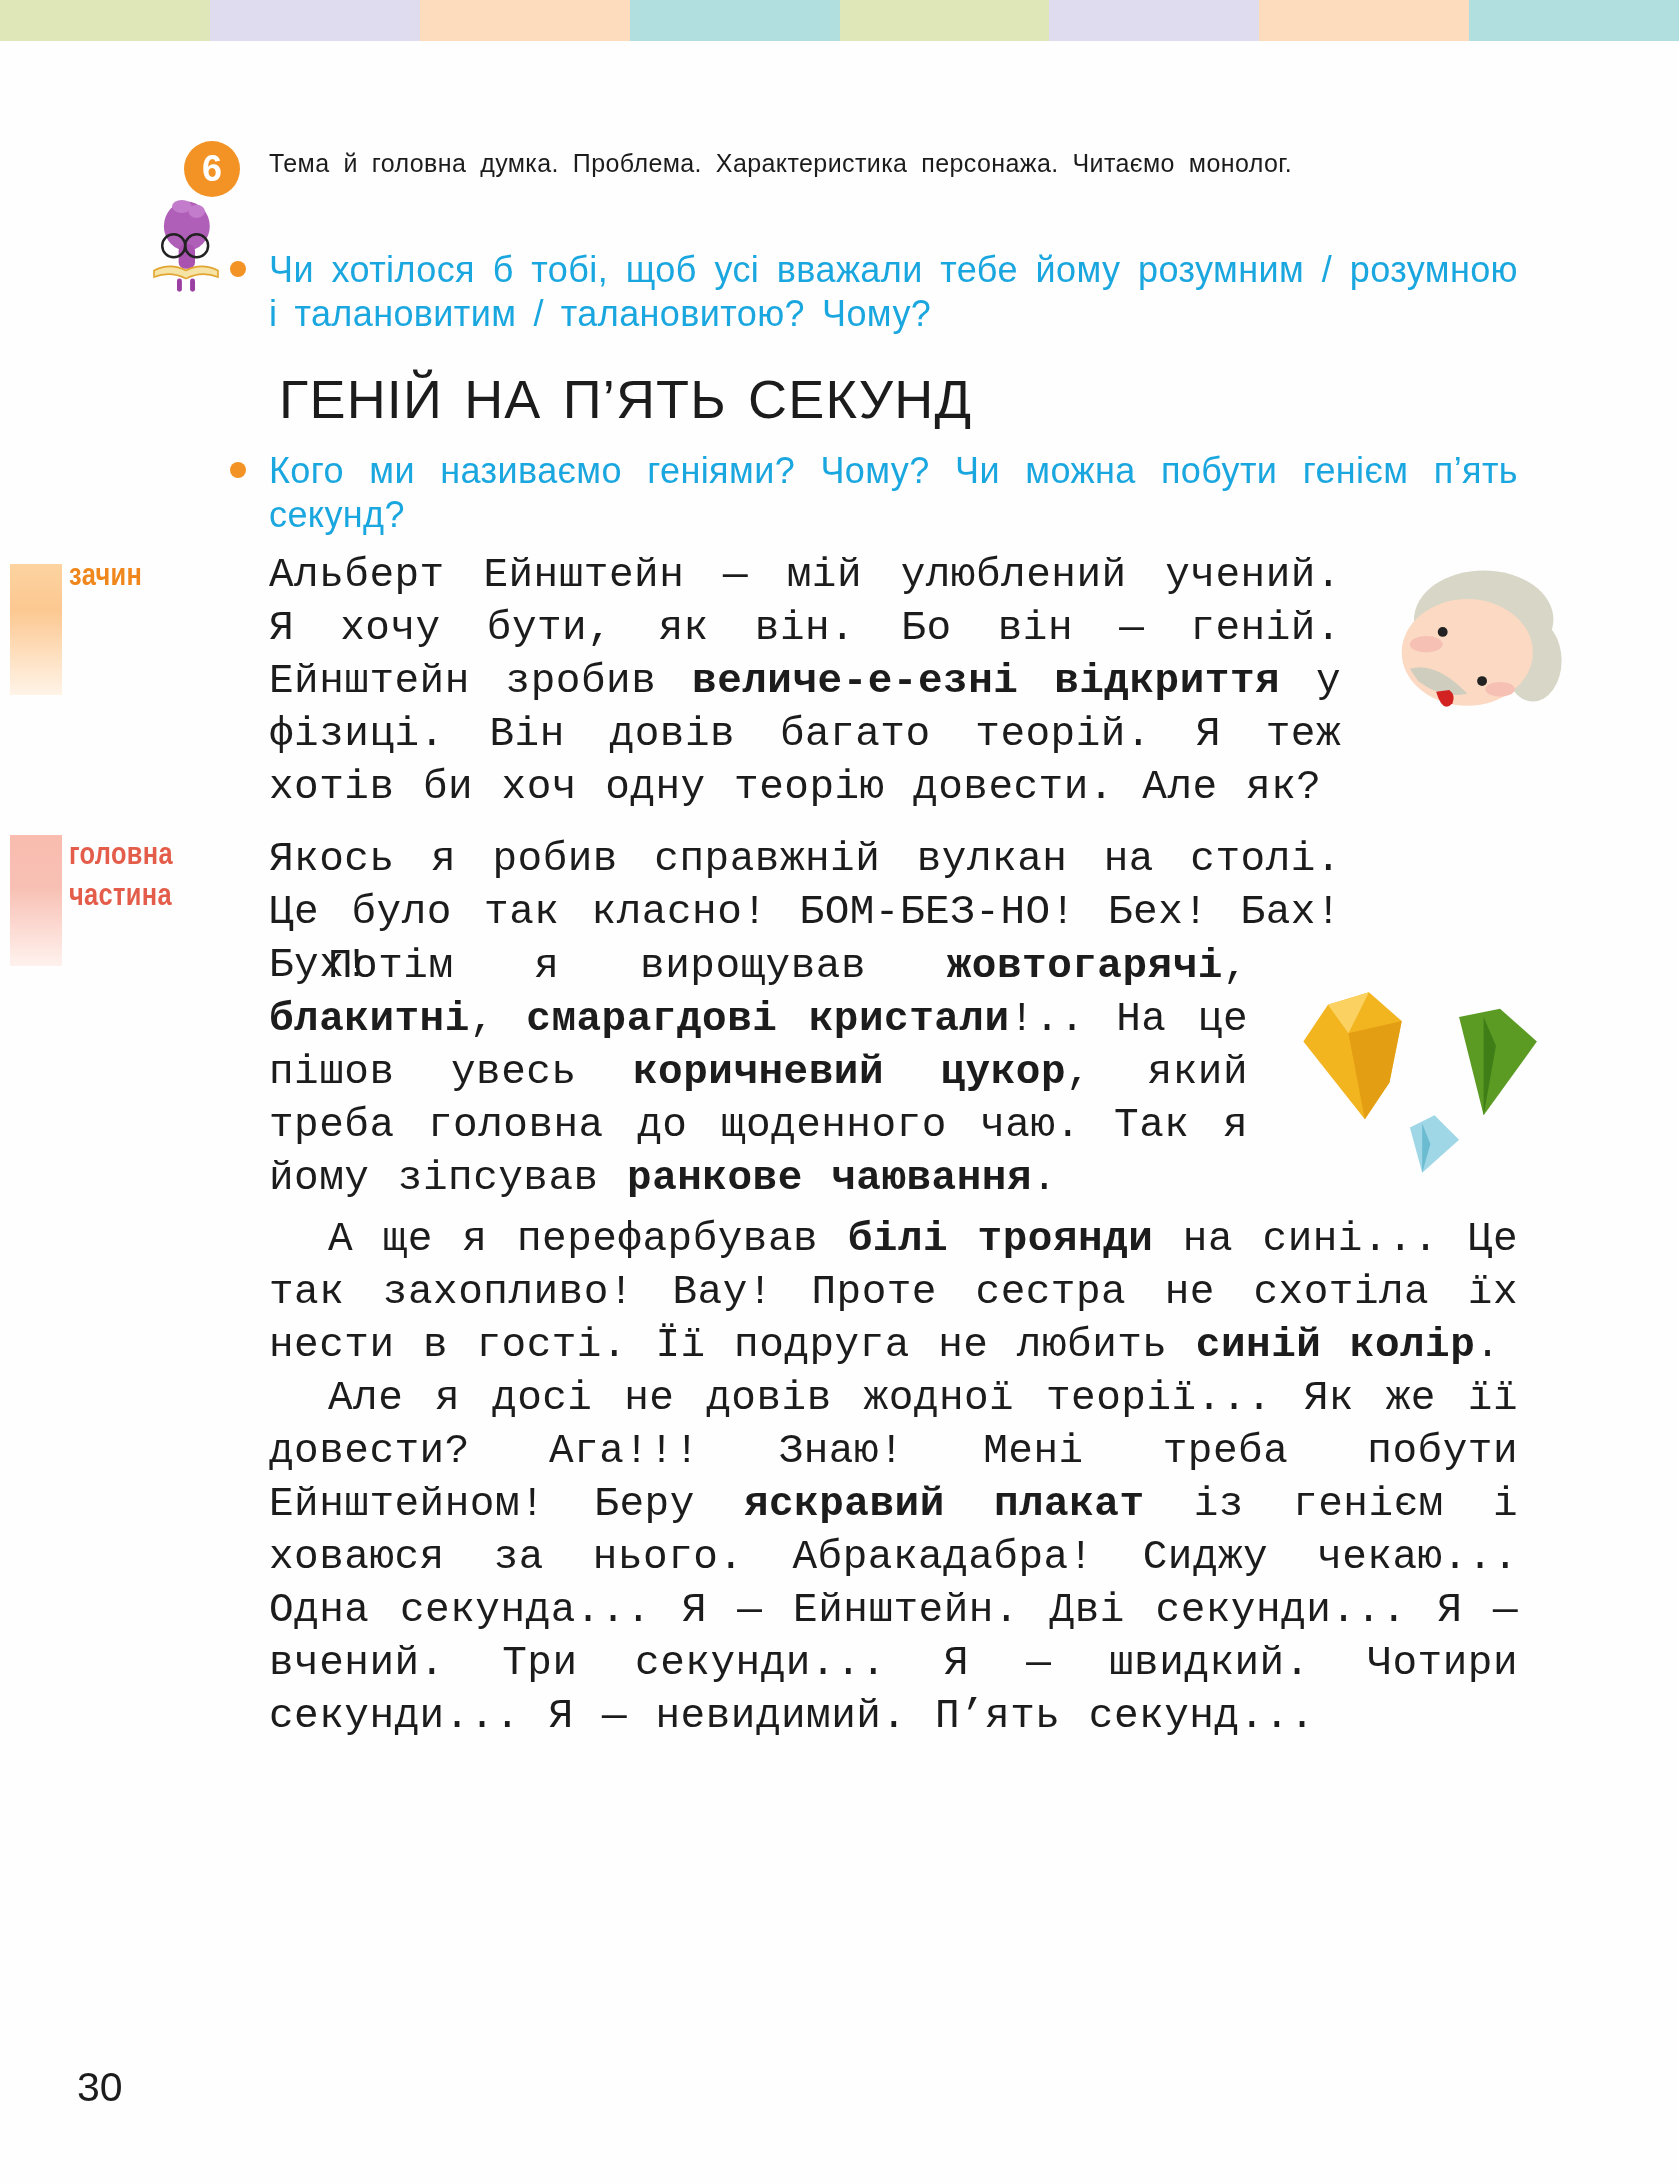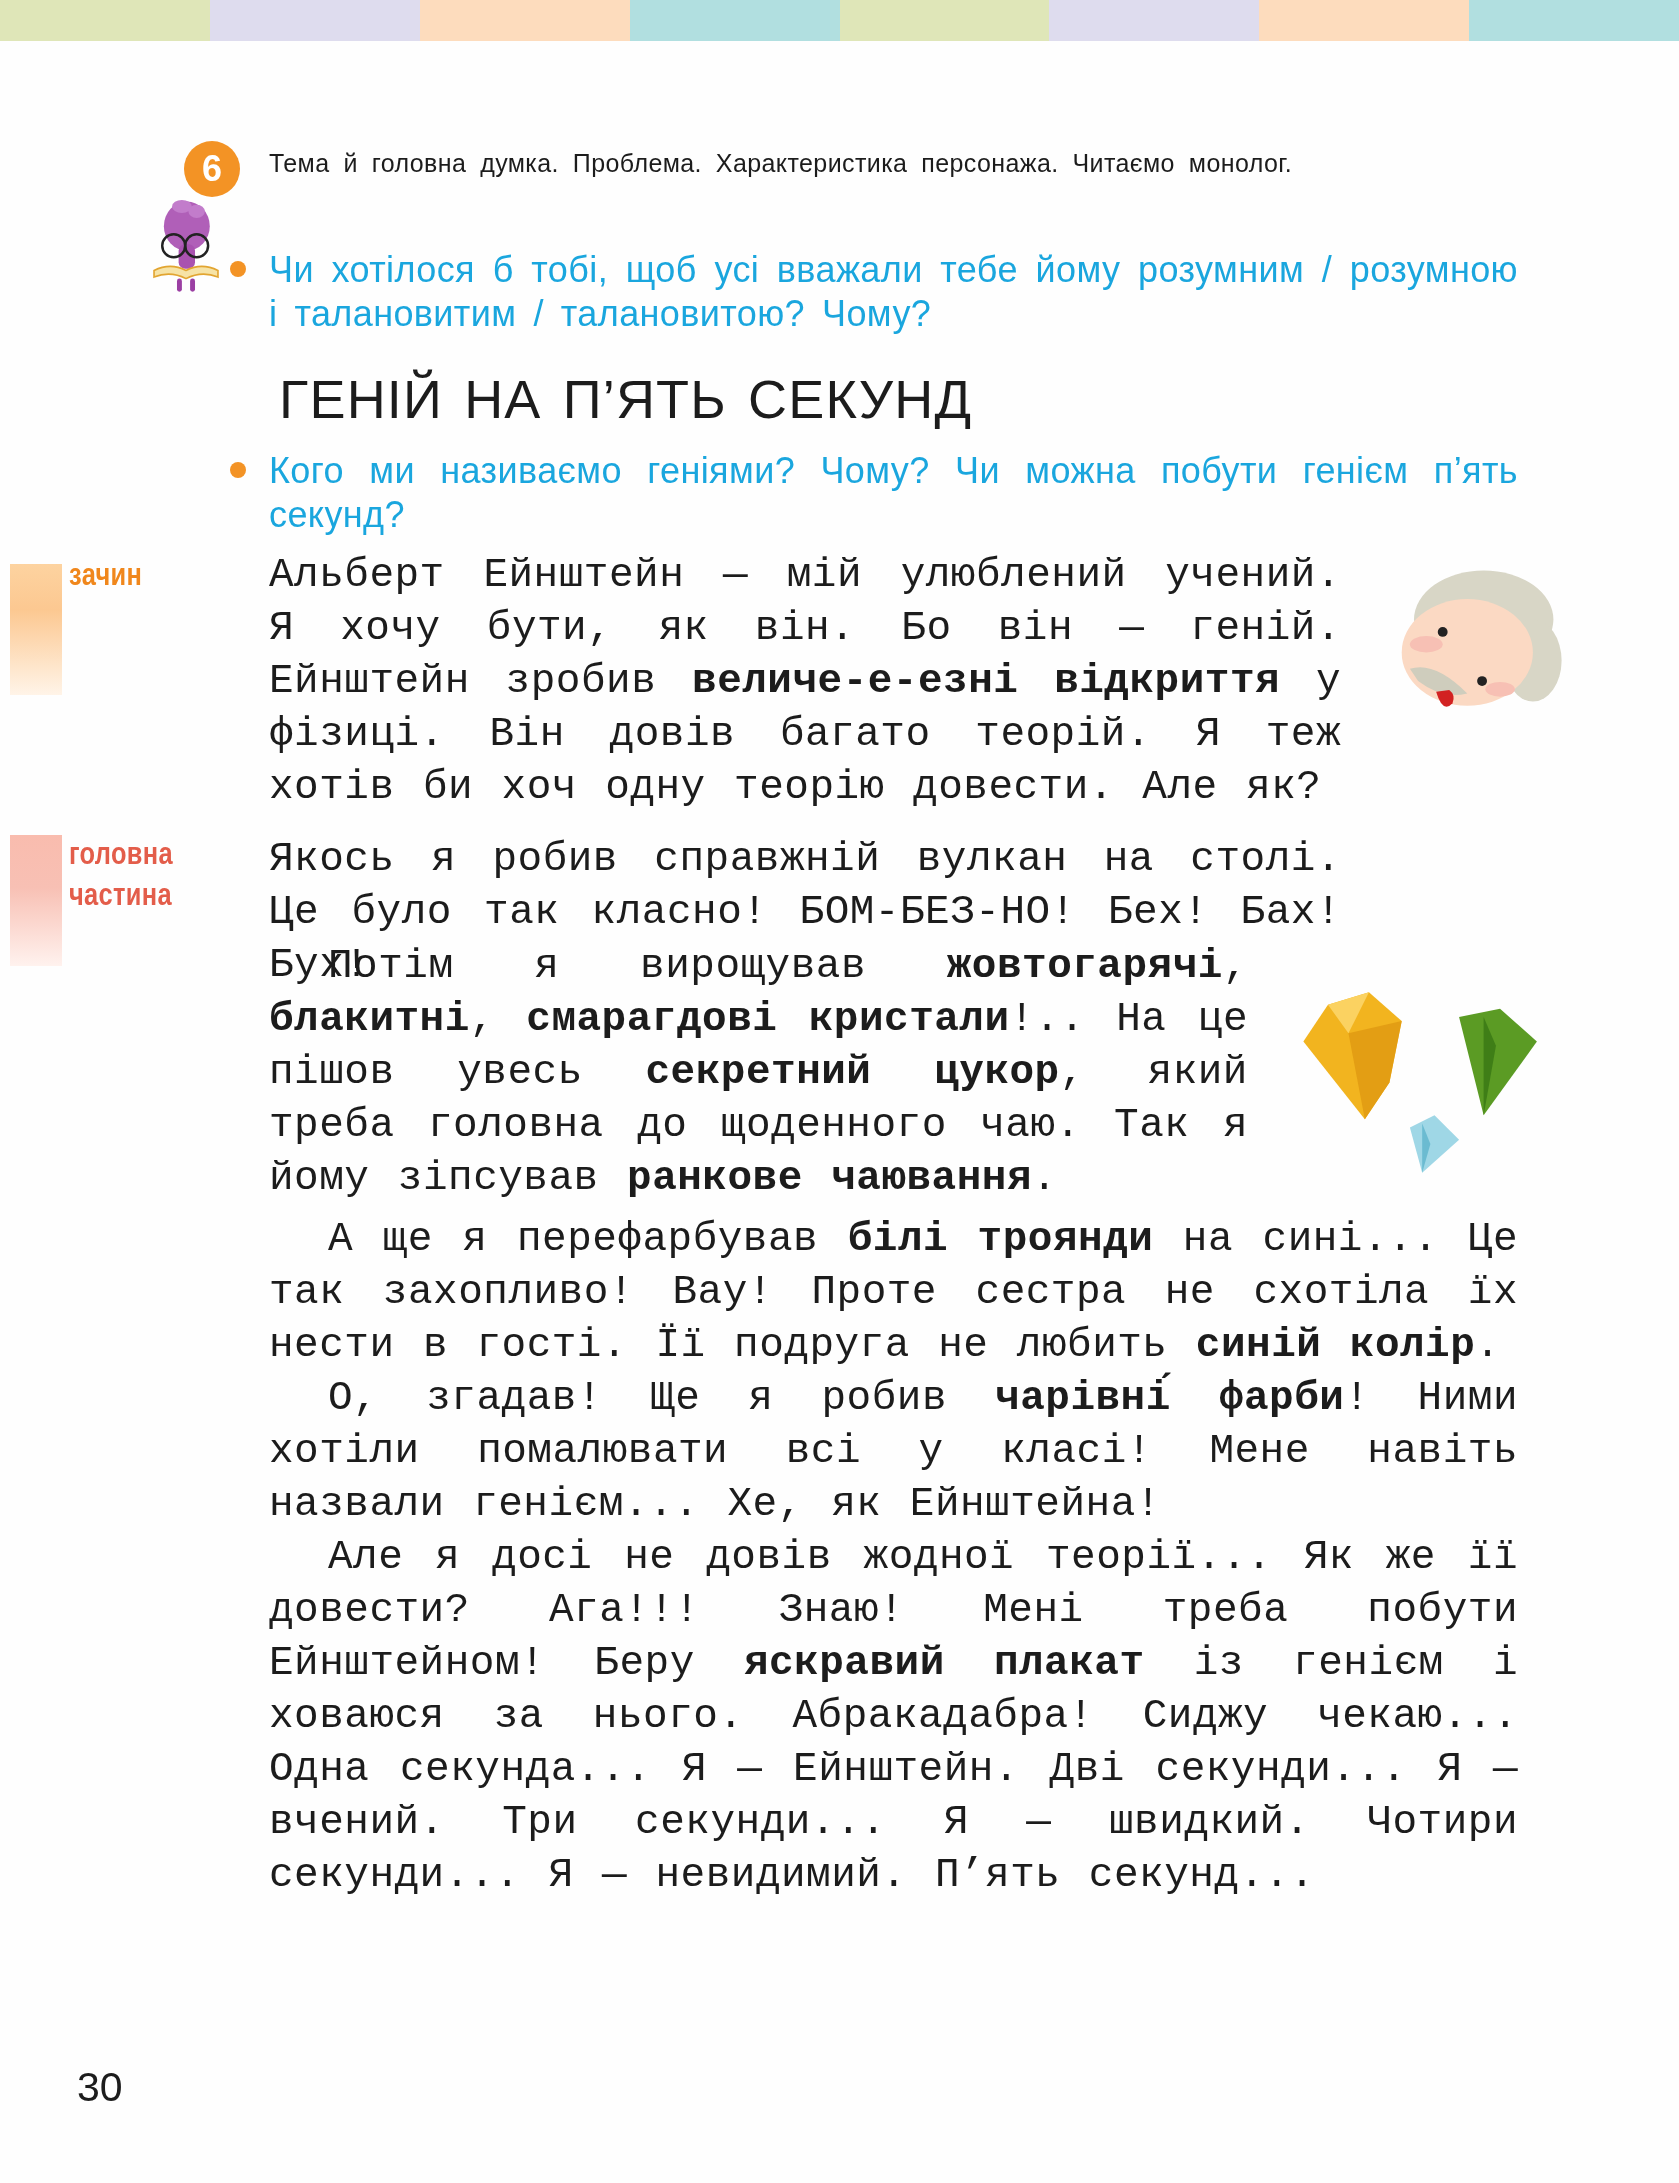--- a/index.html
+++ b/index.html
@@ -131,33 +131,32 @@
   <circle cx="128" cy="155" r="6" fill="#222"></circle>
   <path d="M40 140 Q70 130 110 170 Q80 178 50 155 Z" fill="#cfcdbd"></path>
   <path d="M72 168 Q80 195 92 182 Q96 172 88 166 Z" fill="#d22222"></path>
 </svg>
 
 <div class="para p-main1">
   <p><span>Якось я робив справжній вулкан на столі. Це було так класно! БОМ-БЕЗ-НО! Бех! Бах! Бух!</span></p>
 </div>
 
 <div class="para p-main2">
-  <p class="indent"><span>Потім я вирощував </span><b>жовтогарячі</b><span>, </span><b>блакитні</b><span>, </span><b>смарагдові кристали</b><span>!.. На це пішов увесь </span><b>секретний цукор</b><span>, який треба головна до щоденного чаю. Так я йому зіпсував </span><b>ранкове чаювання</b><span>.</span></p>
+  <p class="indent"><span>Потім я вирощував </span><b>жовтогарячі</b><span>, </span><b>блакитні</b><span>, </span><b>смарагдові кристали</b><span>!.. На це пішов увесь </span><b>коричневий цукор</b><span>, який треба головна до щоденного чаю. Так я йому зіпсував </span><b>ранкове чаювання</b><span>.</span></p>
 </div>
 
 <svg class="crystals" viewBox="0 0 310 240">
   <polygon points="20,70 50,25 100,10 140,45 125,120 95,165" fill="#f2b41f"></polygon>
   <polygon points="50,25 75,60 100,10" fill="#fbd261"></polygon>
   <polygon points="75,60 95,165 125,120 140,45" fill="#e39e14"></polygon>
   <polygon points="210,40 260,30 305,70 240,160" fill="#5b9b24"></polygon>
   <polygon points="240,40 255,75 240,160" fill="#3f7e17"></polygon>
   <polygon points="150,175 180,160 210,190 165,230" fill="#9fd7e6"></polygon>
   <polygon points="165,170 175,195 165,230" fill="#6bbbd1"></polygon>
 </svg>
 
 <div class="para p-main3">
   <p class="indent"><span>А ще я перефарбував </span><b>білі троянди</b><span> на сині... Це так захопливо! Вау! Проте сестра не схотіла їх нести в гості. Її подруга не любить </span><b>синій колір</b><span>.</span></p>
-  <p class="indent"><span>О, згадав! Ще я робив </span><b>чарівні́ фарби</b><span>! Ними хотіли помалювати всі у класі! Мене навіть назвали генієм... Хе, як Ейнштейна!</span></p>
   <p class="indent"><span>Але я досі не довів жодної теорії... Як же її довести? Ага!!! Знаю! Мені треба побути Ейнштейном! Беру </span><b>яскравий плакат</b><span> із генієм і ховаюся за нього. Абракадабра! Сиджу чекаю... Одна секунда... Я — Ейнштейн. Дві секунди... Я — вчений. Три секунди... Я — швидкий. Чотири секунди... Я — невидимий. П’ять секунд...</span></p>
 </div>
 
 <div class="page-number">30</div>
 
 
 </body></html>

